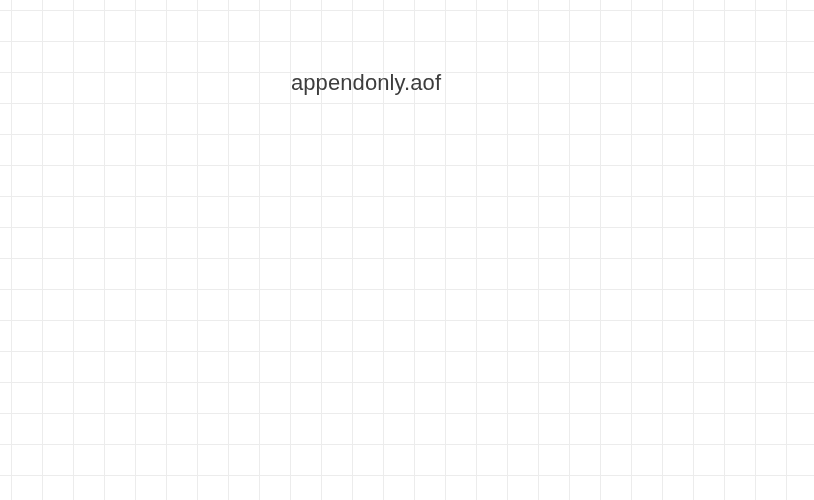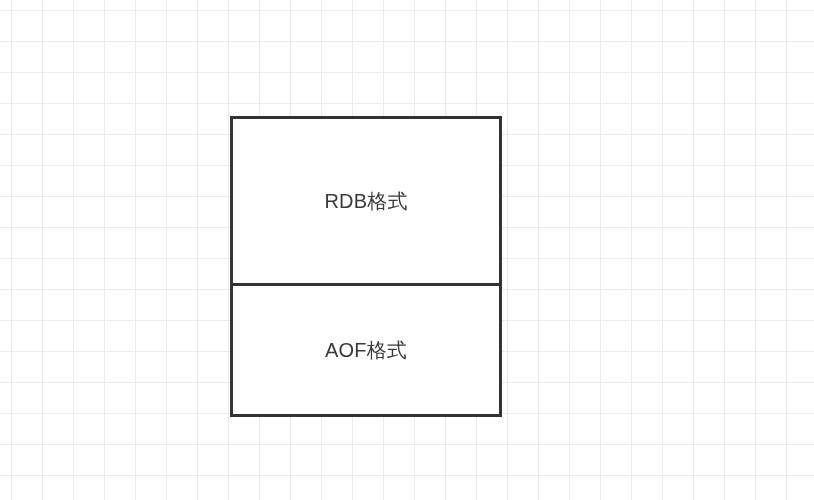--- a/index.html
+++ b/index.html
@@ -77,26 +77,16 @@
     color: #3a3a3a;
     letter-spacing: 0.2px;
     white-space: nowrap;
   }
 </style>
 </head>
 <body>
 
 <div id="canvas">
 
+  <div id="diagram-title">appendonly.aof</div>
 
-  <div id="file-box">
-
-    <div class="box-section" id="section-rdb">
-      <span class="section-label">RDB格式</span>
-    </div>
-
-    <div class="box-section" id="section-aof">
-      <span class="section-label">AOF格式</span>
-    </div>
-
-  </div>
 
 </div>
 
 </body></html>

